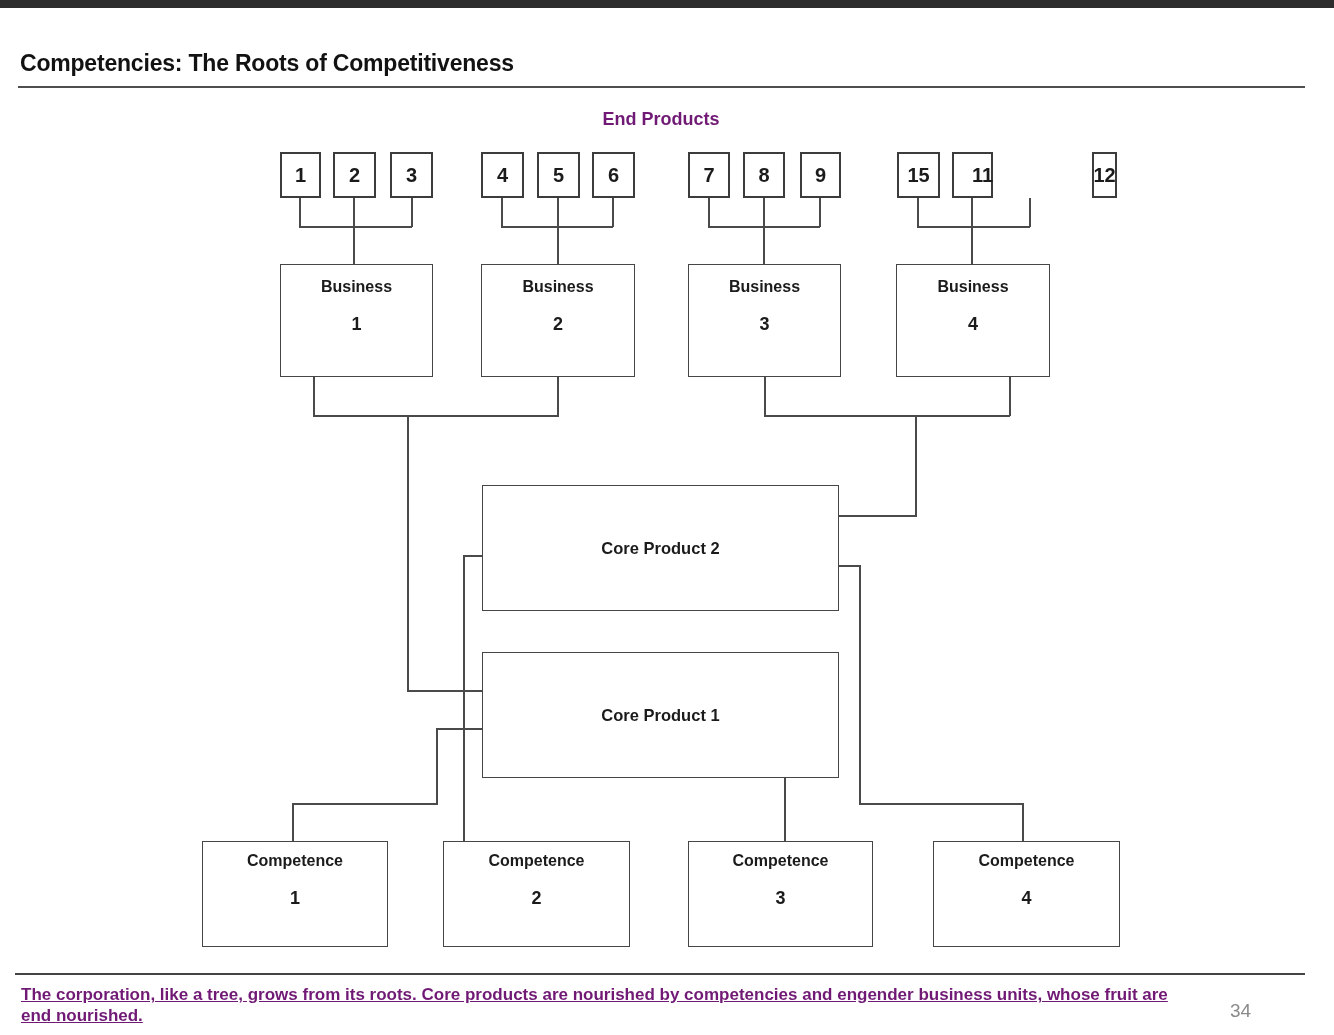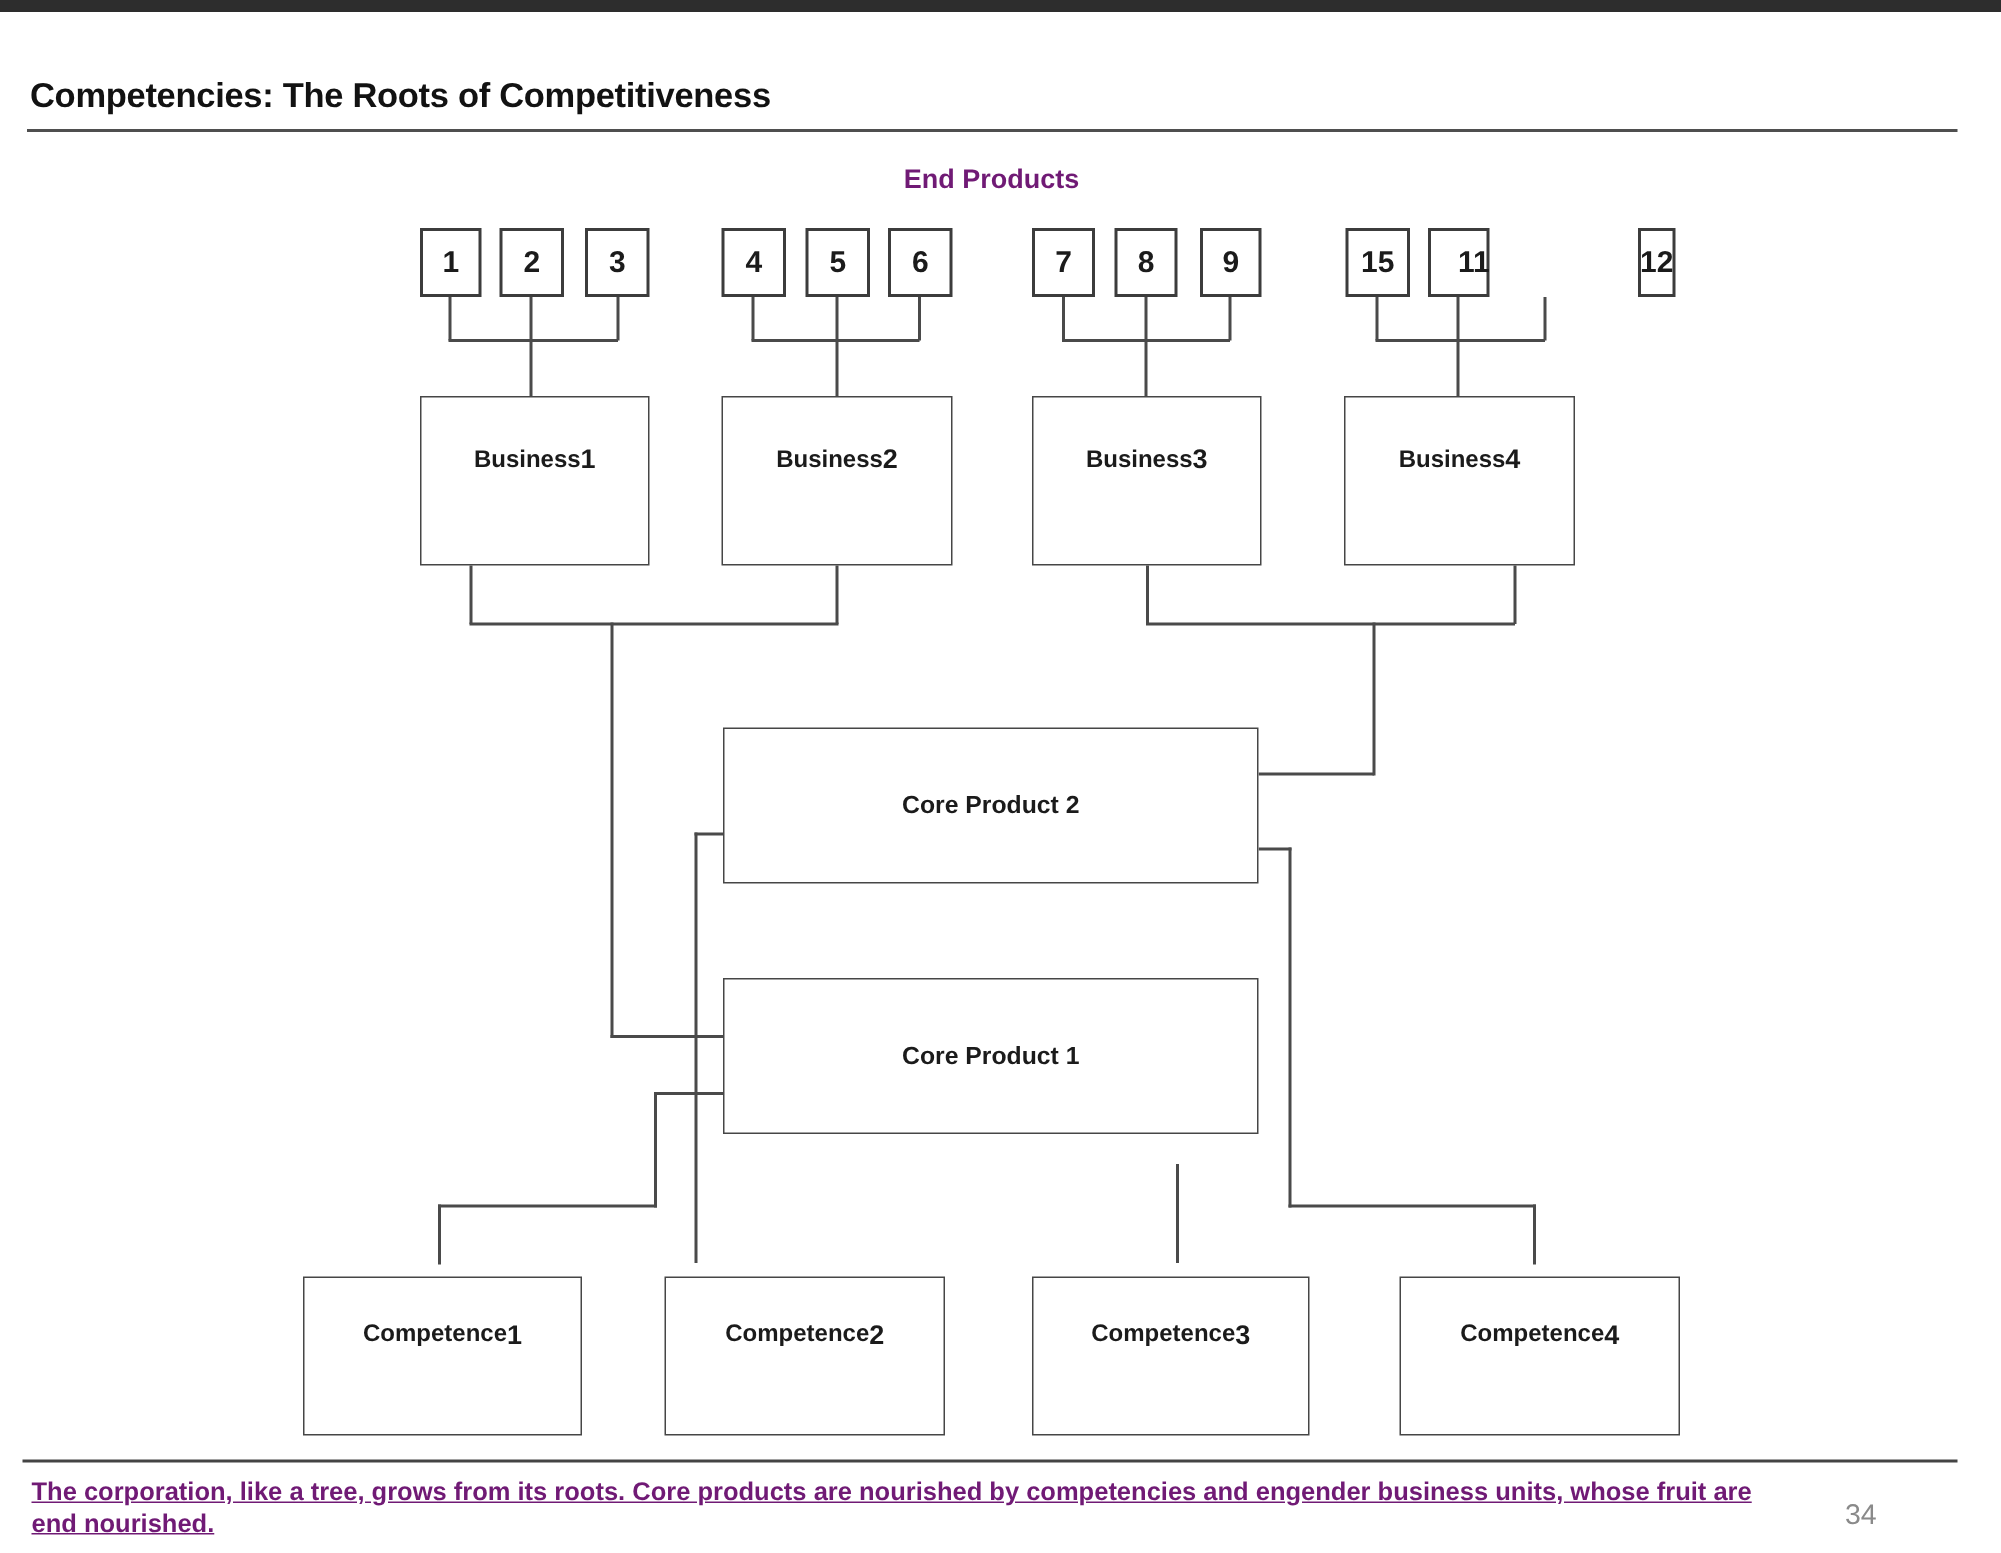--- a/index.html
+++ b/index.html
@@ -19,27 +19,27 @@
     position:absolute;left:561px;top:109px;width:200px;text-align:center;
     font-size:18px;font-weight:bold;color:#701a75;
   }
   .ln{position:absolute;display:block;background:#4a4a4a;}
   .box{
     position:absolute;background:#fff;border:1.5px solid #464646;box-sizing:border-box;
     display:flex;align-items:center;justify-content:center;text-align:center;
   }
   .num-box{border:2px solid #3c3c3c;font-size:20px;font-weight:bold;top:152px;height:46px;}
   .biz-box,.comp-box{
-    flex-direction:row;row-gap:18px;padding-bottom:28px;
+    flex-direction:column;row-gap:18px;padding-bottom:28px;
     font-size:16px;font-weight:bold;
   }
   .biz-box{top:264px;height:113px;}
-  .comp-box{top:841px;height:106px;margin-top:10px;}
+  .comp-box{top:841px;height:106px;}
   .box .num2{font-size:18px;}
-  .core-box{left:482px;width:357px;height:104px;font-size:16.5px;font-weight:bold;}
+  .core-box{left:482px;width:357px;height:126px;font-size:16.5px;font-weight:bold;}
   .caption{
     position:absolute;left:17px;top:980px;width:1296px;margin:4px;
     font-size:17px;font-weight:bold;line-height:21px;color:#701a75;text-decoration:underline;
   }
   .page-number{position:absolute;left:1230px;top:1000px;font-size:19px;color:#8a8a8a;}
 </style>
 </head>
 <body>
 
 <div id="page">

